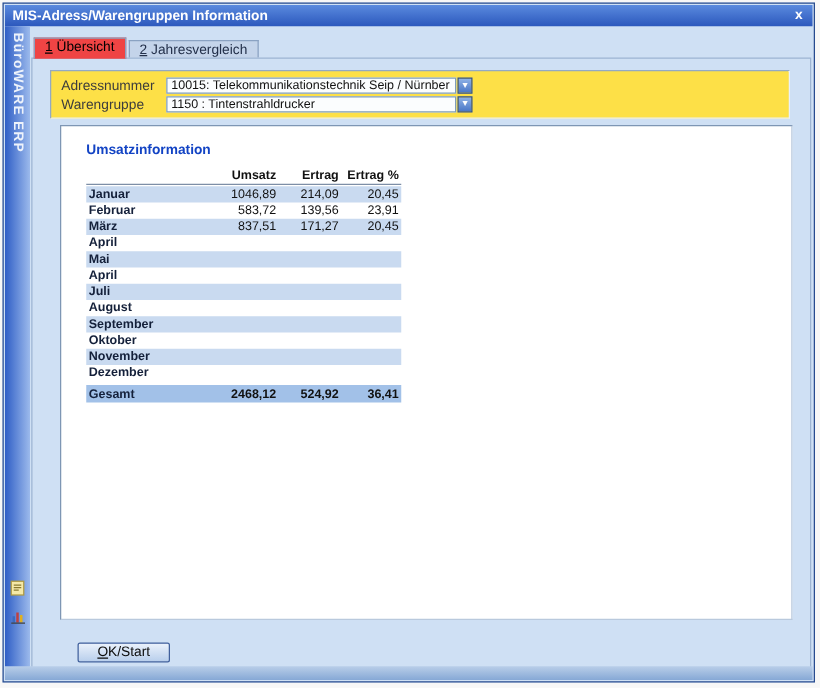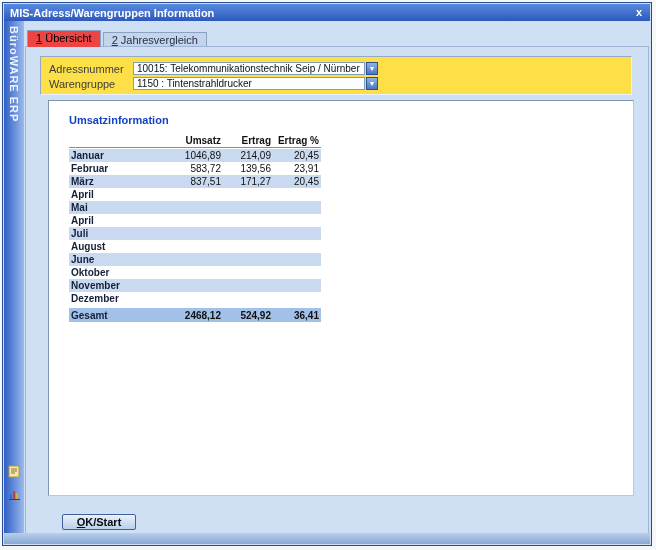--- a/index.html
+++ b/index.html
@@ -76,21 +76,21 @@
   .c-num { width:60px; text-align:right; }
   .c3 { width:50px; }
   .c4 { width:48px; }
 
   
   .ok-button { position:absolute; left:36px; top:467px; width:74px; height:16px;
                background:linear-gradient(to bottom,#eaf1fb,#b9cfec);
                border:1px solid #41609c; border-radius:2px;
                font-size:11px; color:#0a0a0a; display:flex; align-items:center;
                justify-content:center; cursor:default; }
-  .ok-label { display:inline-block;font-weight:bold; }
+  .ok-label { display:inline-block; }
   .ok-label::first-letter { text-decoration:underline; }
 </style>
 </head>
 <body>
 
 <div class="canvas">
   <div class="window">
 
     <div class="titlebar">
       <div class="title">MIS-Adress/Warengruppen Information</div>
@@ -197,21 +197,21 @@
               <span class="c-num c3"></span>
               <span class="c-num c4"></span>
             </div>
             <div class="trow">
               <span class="c-label">August</span>
               <span class="c-num"></span>
               <span class="c-num c3"></span>
               <span class="c-num c4"></span>
             </div>
             <div class="trow odd">
-              <span class="c-label">June</span>
+              <span class="c-label">September</span>
               <span class="c-num"></span>
               <span class="c-num c3"></span>
               <span class="c-num c4"></span>
             </div>
             <div class="trow">
               <span class="c-label">Oktober</span>
               <span class="c-num"></span>
               <span class="c-num c3"></span>
               <span class="c-num c4"></span>
             </div>

